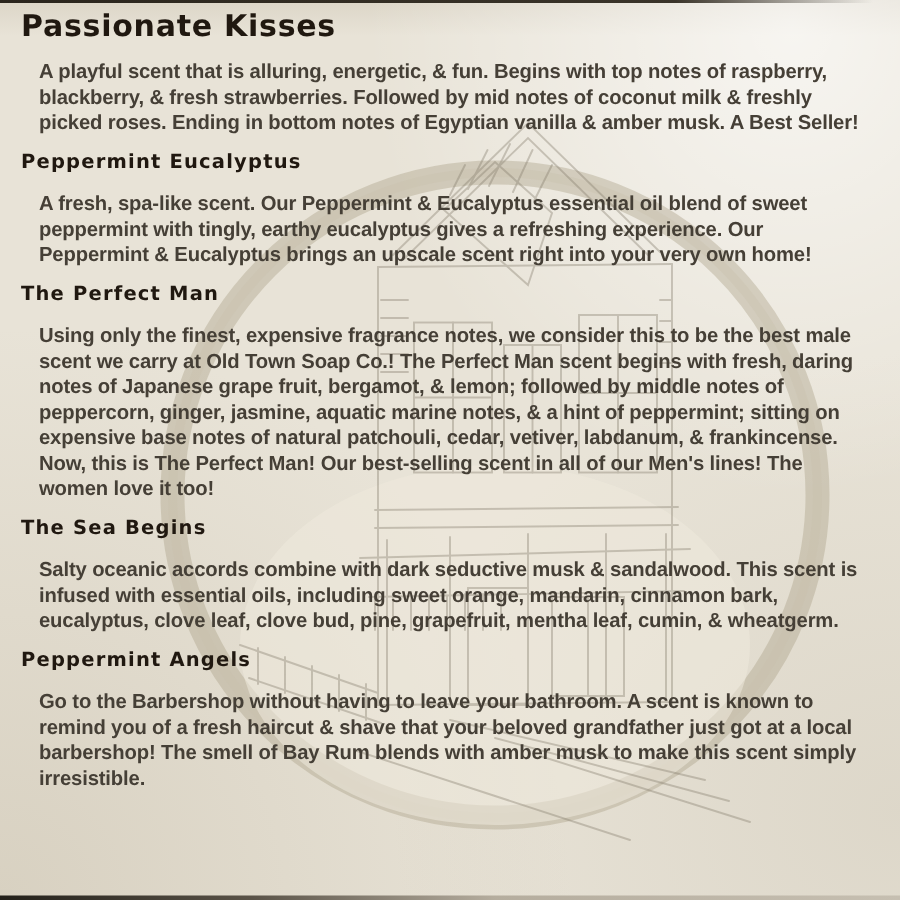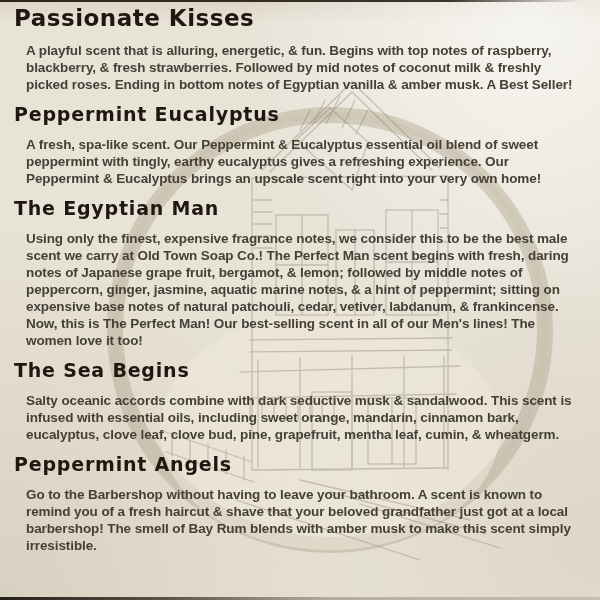--- a/index.html
+++ b/index.html
@@ -40,27 +40,27 @@
     padding: 7px 9px 0 14px;
     box-sizing: border-box;
   }
 
   .section { margin: 0 0 8px 0; }
 
   .section-title {
     margin: 0 0 3px 0;
     font-family: "DejaVu Sans", sans-serif;
     font-weight: bold;
-    font-size: 19px;
+    font-size: 13px;
     line-height: 1.0;
     letter-spacing: 0.8px;
     color: #201810;
   }
   .section:first-child .section-title {
-    font-size: 23px;
+    font-size: 20px;
     letter-spacing: 0.5px;
   }
 
   .section-body {
     margin: 12px;
     font-size: 13.5px;
     line-height: 17px;
     font-weight: bold;
     color: #453f36;
     letter-spacing: -0.1px;
@@ -129,21 +129,21 @@
       <h2 class="section-title">Passionate Kisses</h2>
       <p class="section-body">A playful scent that is alluring, energetic, &amp; fun. Begins with top notes of raspberry, blackberry, &amp; fresh strawberries. Followed by mid notes of coconut milk &amp; freshly picked roses. Ending in bottom notes of Egyptian vanilla &amp; amber musk. A Best Seller!</p>
     </div>
 
     <div class="section">
       <h2 class="section-title">Peppermint Eucalyptus</h2>
       <p class="section-body">A fresh, spa-like scent. Our Peppermint &amp; Eucalyptus essential oil blend of sweet peppermint with tingly, earthy eucalyptus gives a refreshing experience. Our Peppermint &amp; Eucalyptus brings an upscale scent right into your very own home!</p>
     </div>
 
     <div class="section">
-      <h2 class="section-title">The Egyptian Man</h2>
+      <h2 class="section-title">The Perfect Man</h2>
       <p class="section-body">Using only the finest, expensive fragrance notes,  we consider this to be the best male scent we carry at Old Town Soap Co.!  The Perfect Man scent begins with fresh, daring notes of Japanese grape fruit, bergamot, &amp; lemon; followed by middle notes of peppercorn, ginger, jasmine, aquatic marine notes, &amp; a hint of peppermint; sitting on expensive base notes of natural patchouli, cedar, vetiver, labdanum, &amp; frankincense.  Now, this is The Perfect Man!  Our best-selling scent in all of our Men's lines! The women love it too!</p>
     </div>
 
     <div class="section">
       <h2 class="section-title">The Sea Begins</h2>
       <p class="section-body">Salty oceanic accords combine with dark seductive musk &amp; sandalwood. This scent is infused with essential oils, including sweet orange, mandarin, cinnamon bark, eucalyptus, clove leaf, clove bud, pine, grapefruit, mentha leaf, cumin, &amp; wheatgerm.</p>
     </div>
 
     <div class="section">
       <h2 class="section-title">Peppermint Angels</h2>

